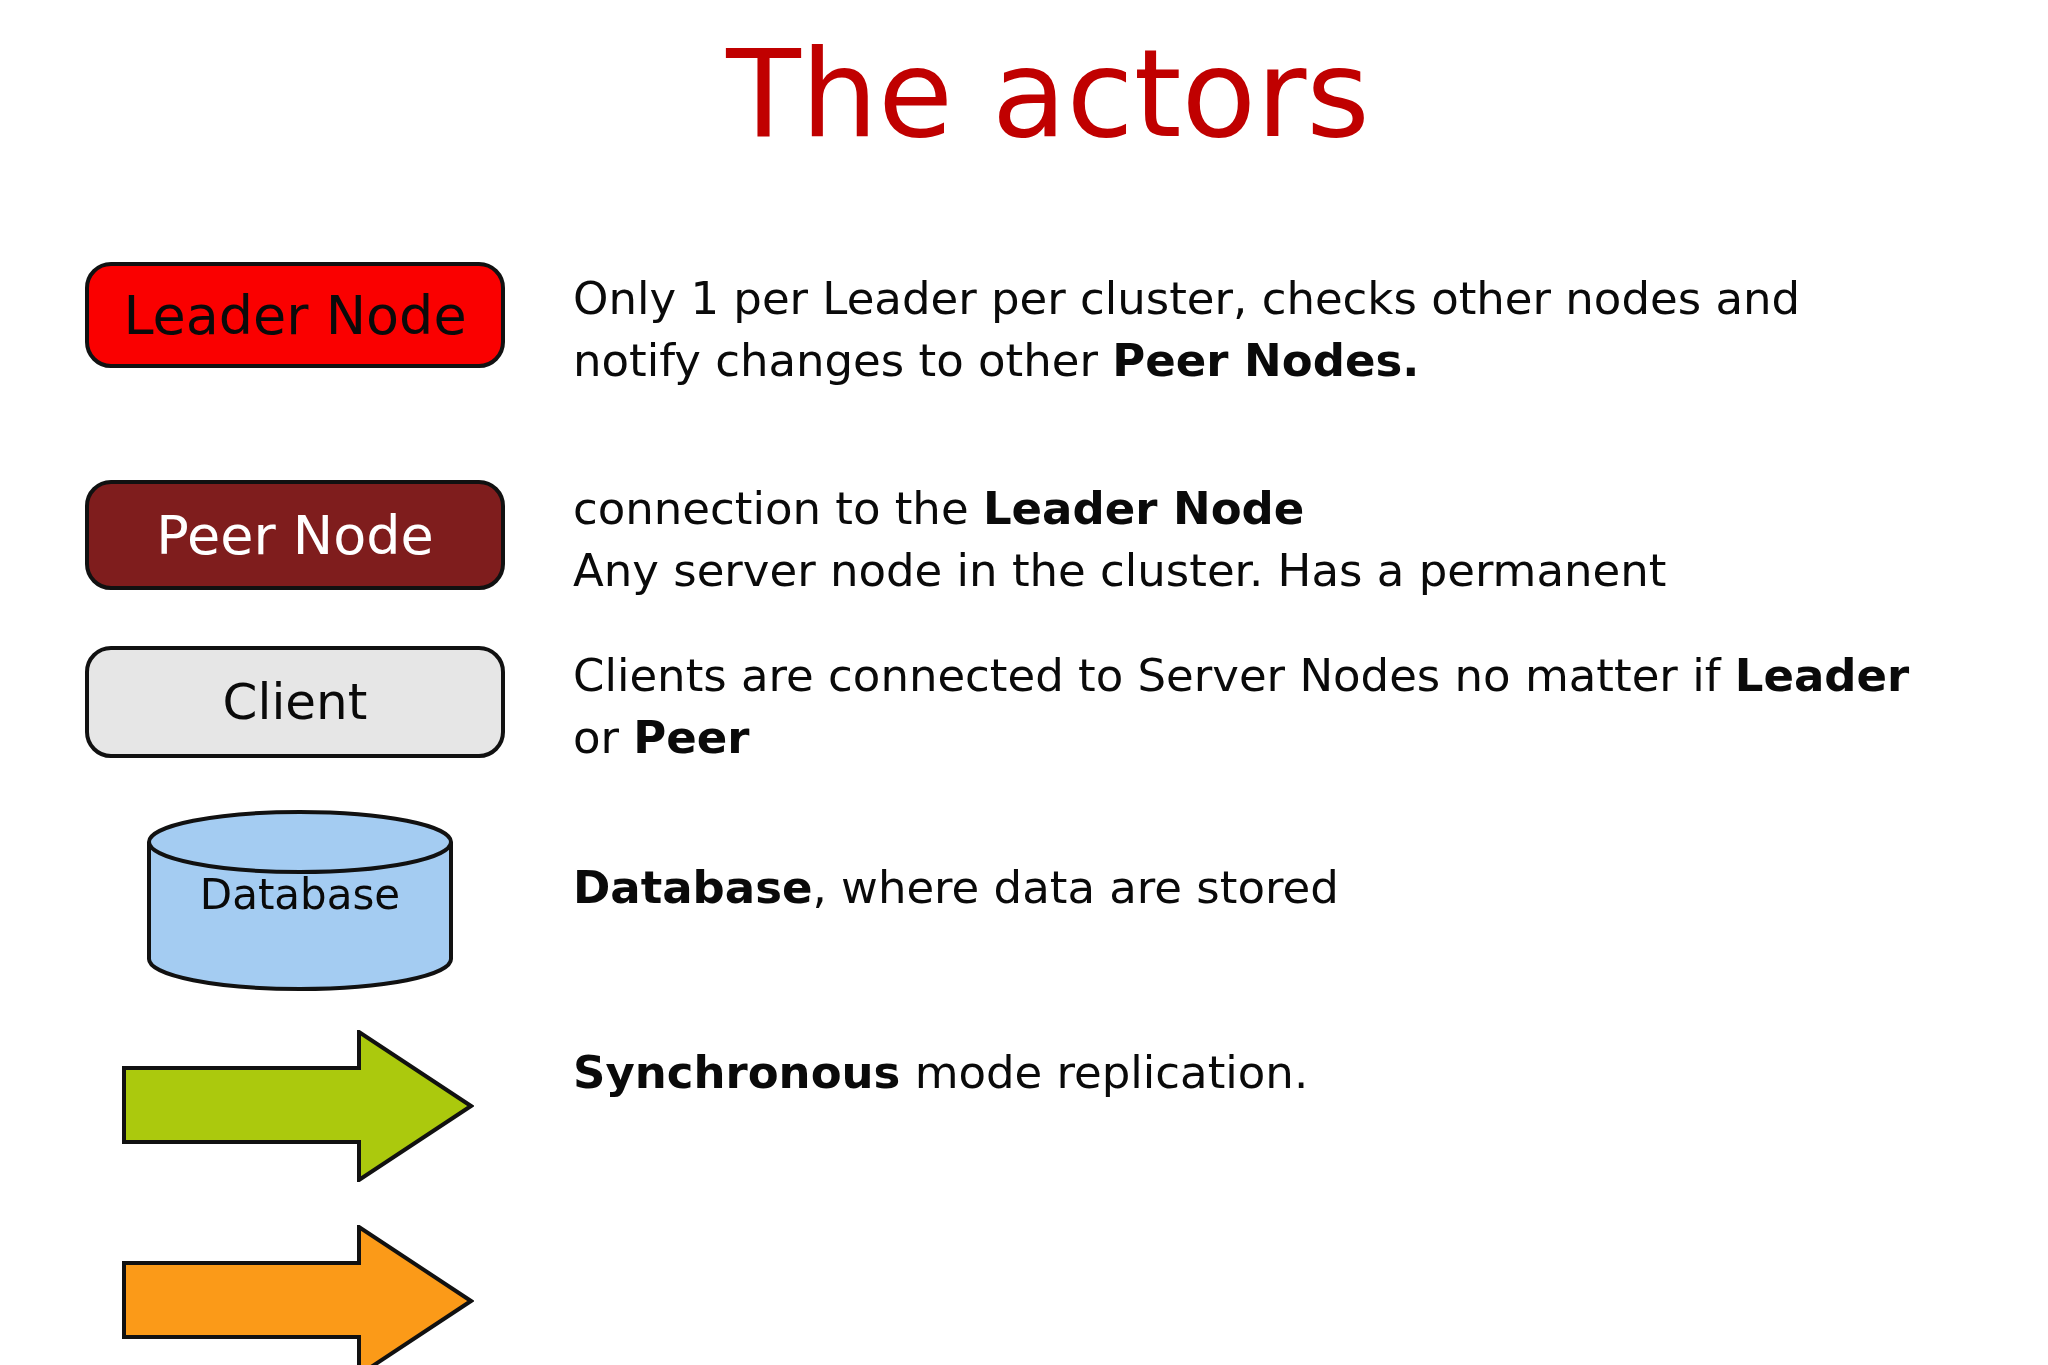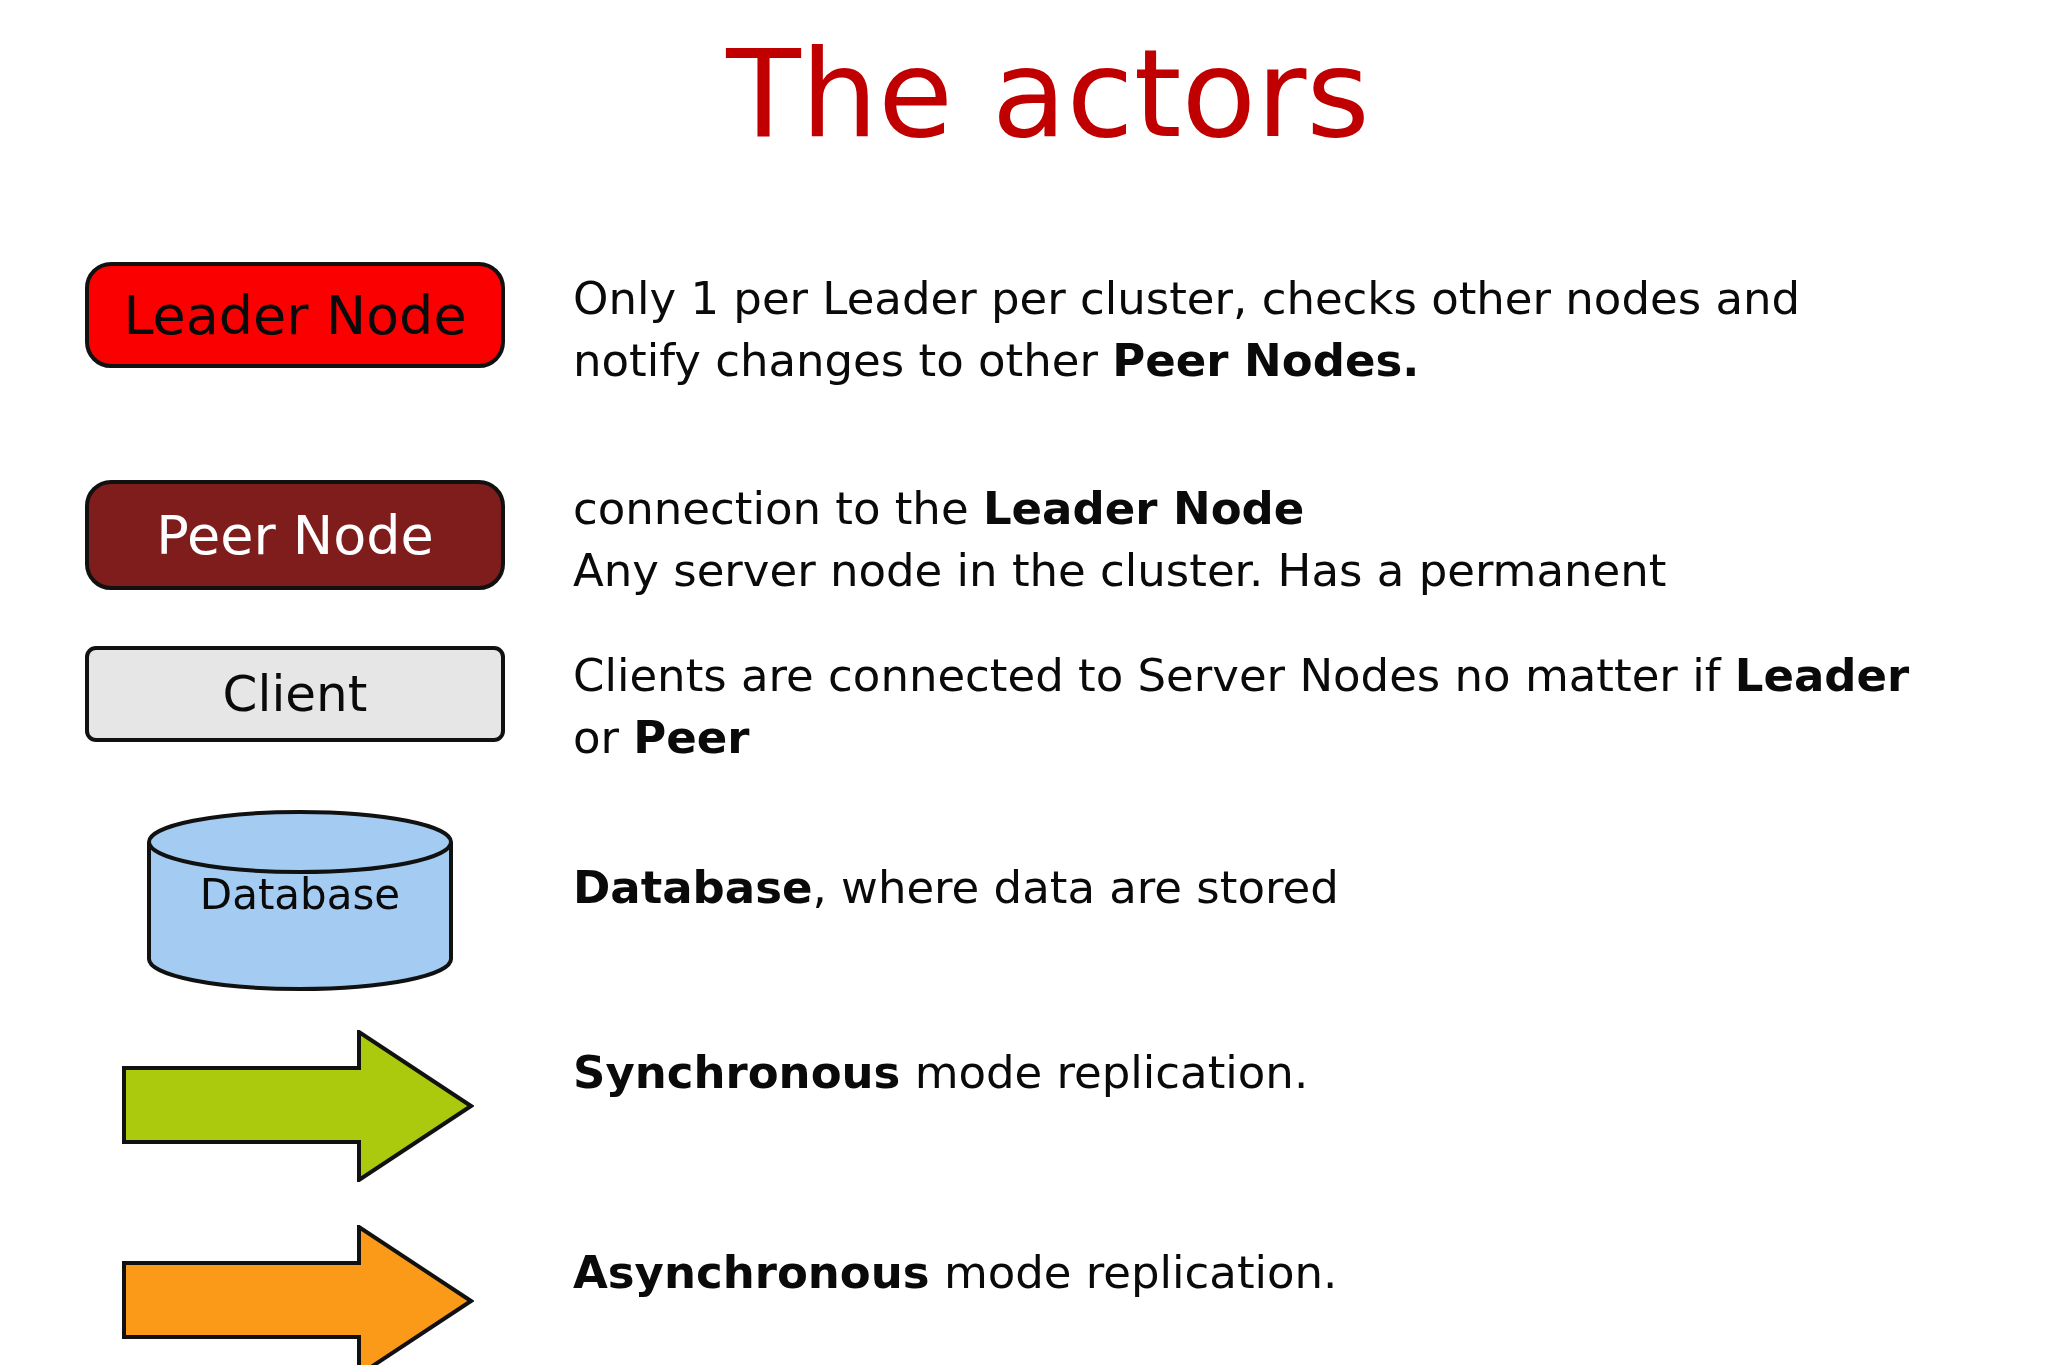--- a/index.html
+++ b/index.html
@@ -35,21 +35,21 @@
     border: 4px solid #111111;
     border-radius: 26px;
     display: flex;
     align-items: center;
     justify-content: center;
     box-sizing: border-box;
     font-size: 54px;
   }
   .box-leader { top: 262px; height: 106px; color: #0a0a0a; }
   .box-peer   { top: 480px; height: 110px; color: #ffffff; }
-  .box-client { top: 646px; height: 96px; color: #0a0a0a; font-size: 50px; border-radius: 11px; }
+  .box-client { top: 646px; height: 112px; color: #0a0a0a; font-size: 50px; }
 
   .row-text {
     position: absolute;
     left: 555px;
     font-size: 45px;
     line-height: 62px;
     white-space: nowrap;
     margin-left: 18px;
   }
   .row-text b { font-weight: bold; }
@@ -136,17 +136,14 @@
   </div>
   <div class="row-text text-sync">
     <div><b>Synchronous</b><span> mode replication.</span></div>
   </div>
 
   <div class="arrow-wrap arrow-async">
     <svg viewBox="0 0 352 152">
       <polygon points="2,38 237,38 237,2 349,76 237,150 237,112 2,112" stroke="#111111" stroke-width="4" stroke-linejoin="miter" fill="#fb9a18"></polygon>
     </svg>
   </div>
-  <div class="row-text text-async">
-    <div><b>Asynchronous</b><span> mode replication.</span></div>
-  </div>
 
 </div>
 
 </body></html>

